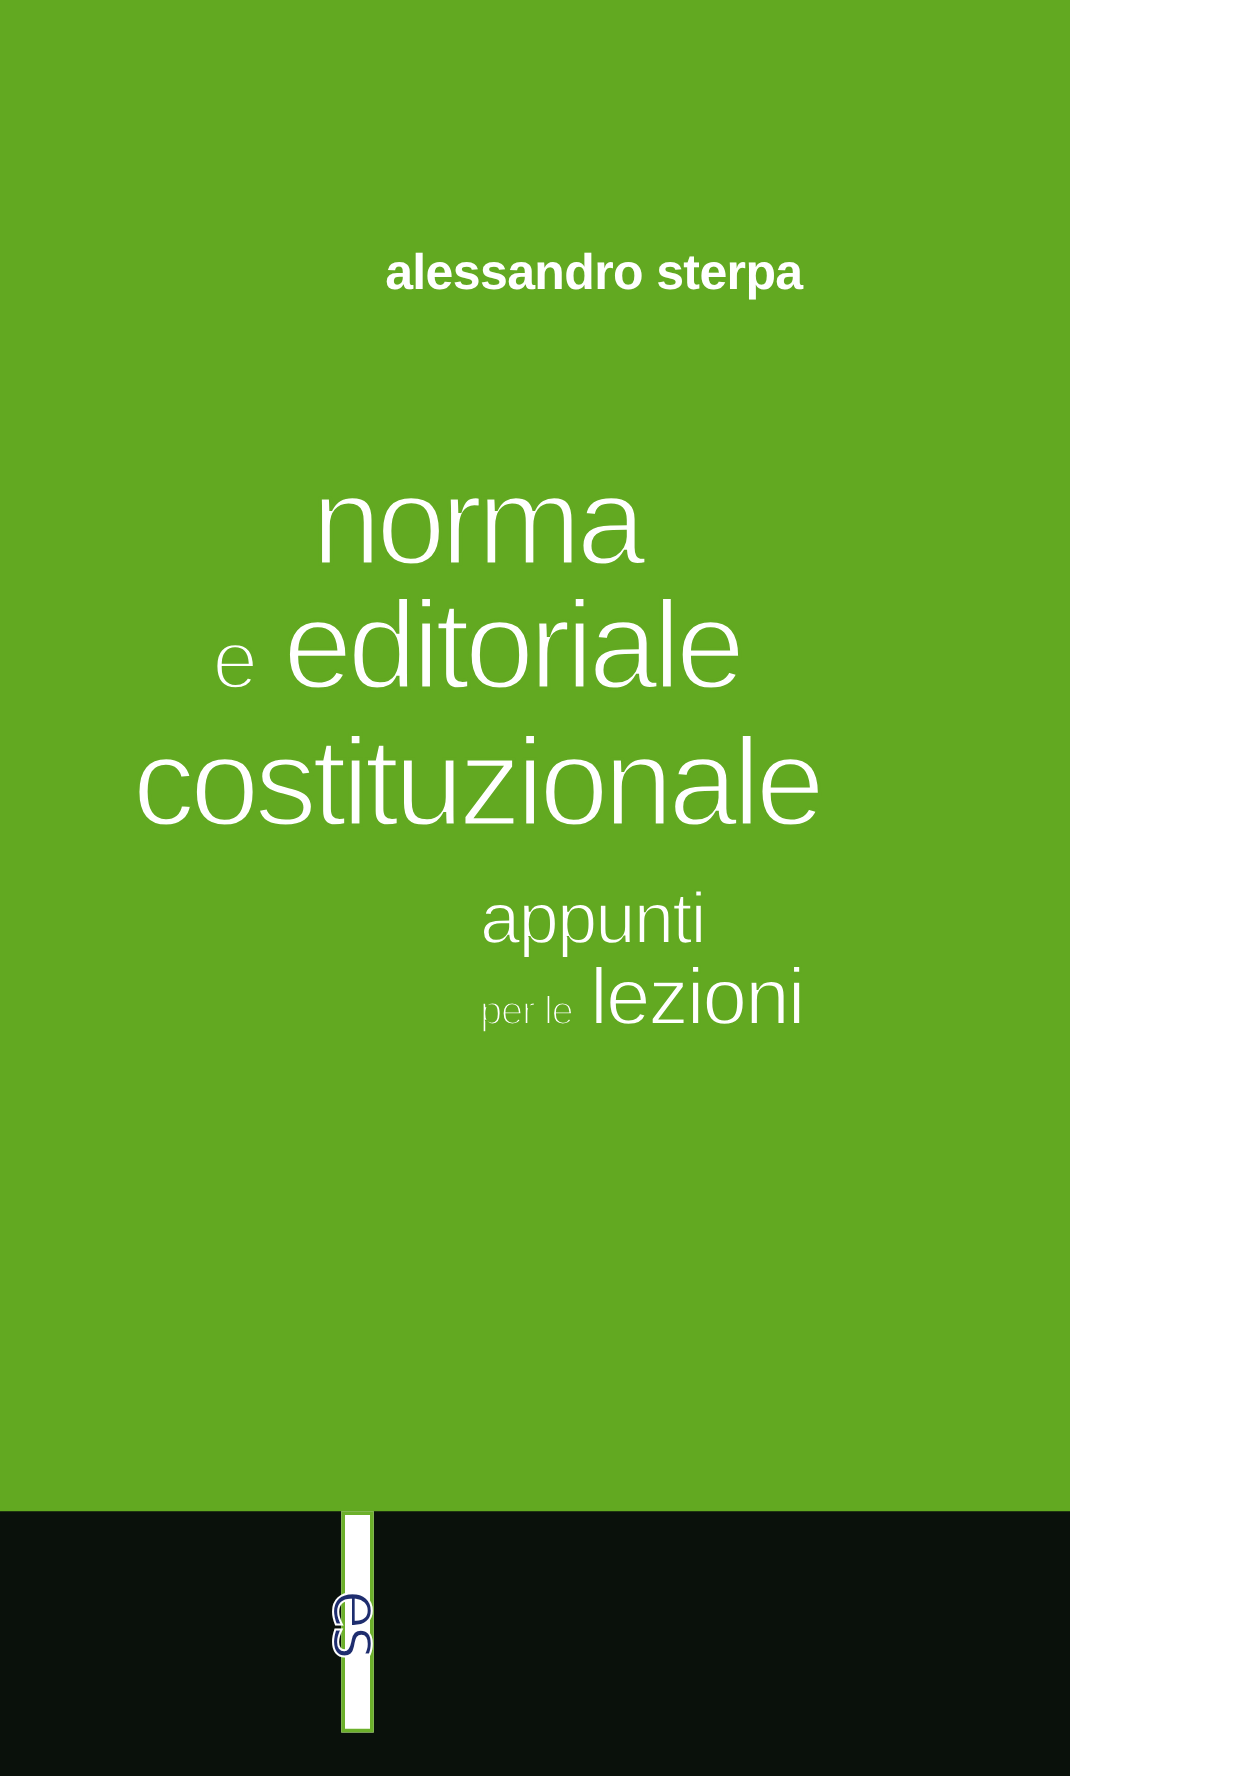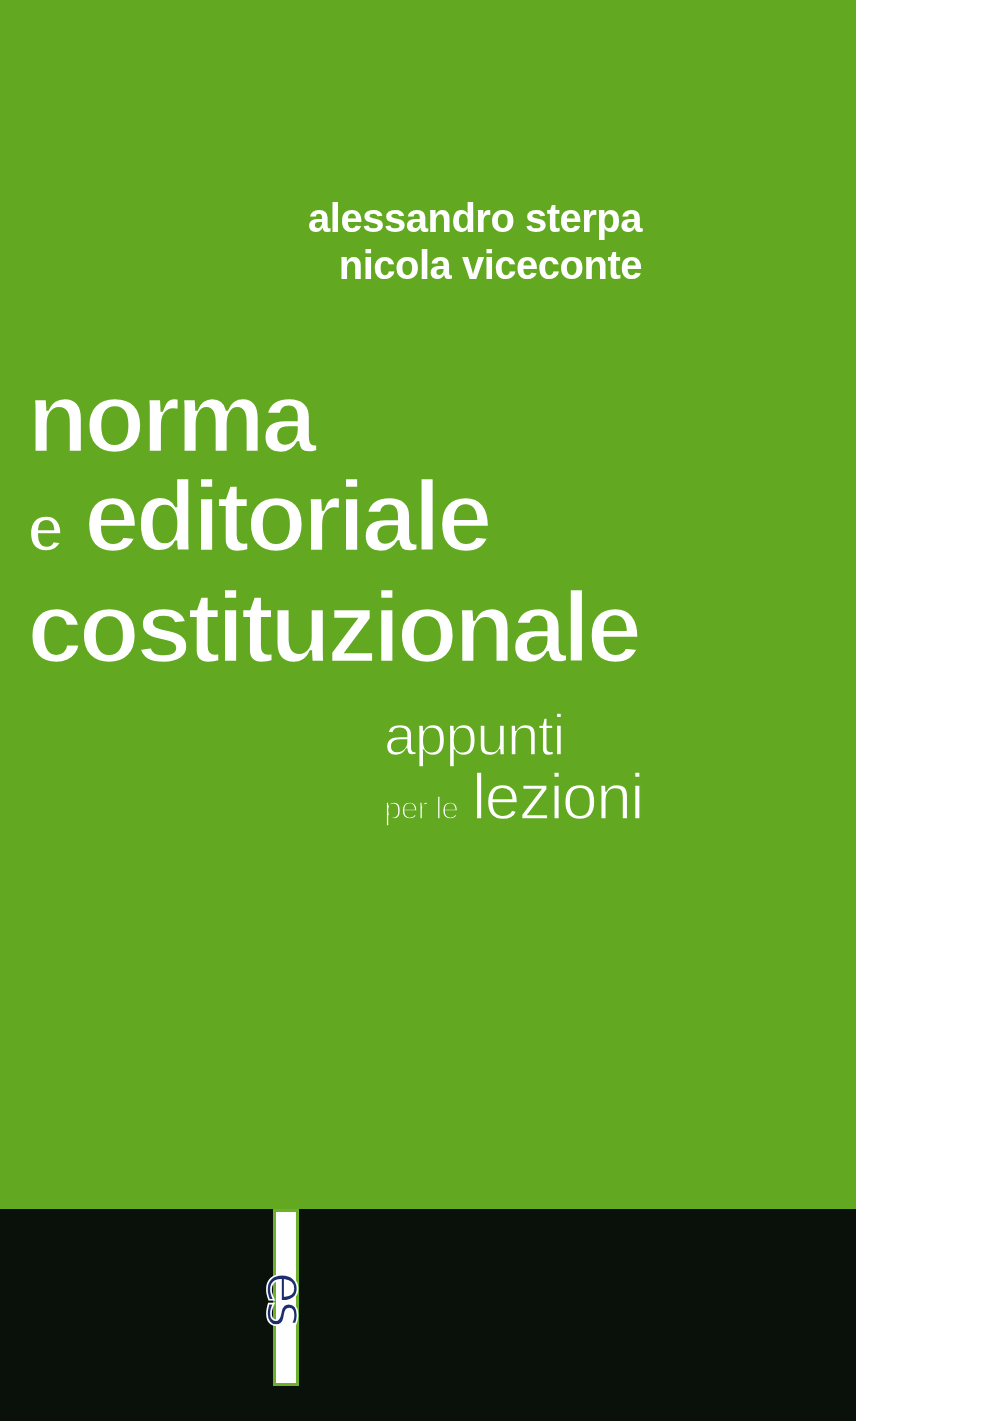--- a/index.html
+++ b/index.html
@@ -28,24 +28,24 @@
     color: var(--text, #ffffff);
     font-weight: 700;
     font-size: 40px;
     line-height: 47px;
     letter-spacing: -0.5px;
   }
   
   .title {
     position: absolute;
     top: 368px;
-    right: 218px;
-    text-align: left;
+    right: 200px;
+    text-align: center;
     color: var(--text, #ffffff);
-    font-weight: 700;
+    font-weight: 400;
     font-size: 100px;
     line-height: 99px;
     letter-spacing: -4px;
     -webkit-text-stroke: 2.6px var(--bg, #62a921);
   }
   .title .conj {
     font-size: 66px;
     letter-spacing: -2px;
     margin-right: 22px;
   }
@@ -123,21 +123,20 @@
     -webkit-text-stroke: 1.6px #ffffff;
   }
 </style>
 </head>
 <body>
 
 <div class="cover">
 
   <div class="authors">
     <div>alessandro sterpa</div>
-    <div>nicola viceconte</div>
   </div>
 
   <div class="title">
     <div>norma</div>
     <div><span class="conj">e</span><span>editoriale</span></div>
     <div>costituzionale</div>
   </div>
 
   <div class="subtitle">
     <div class="line1">appunti</div>

